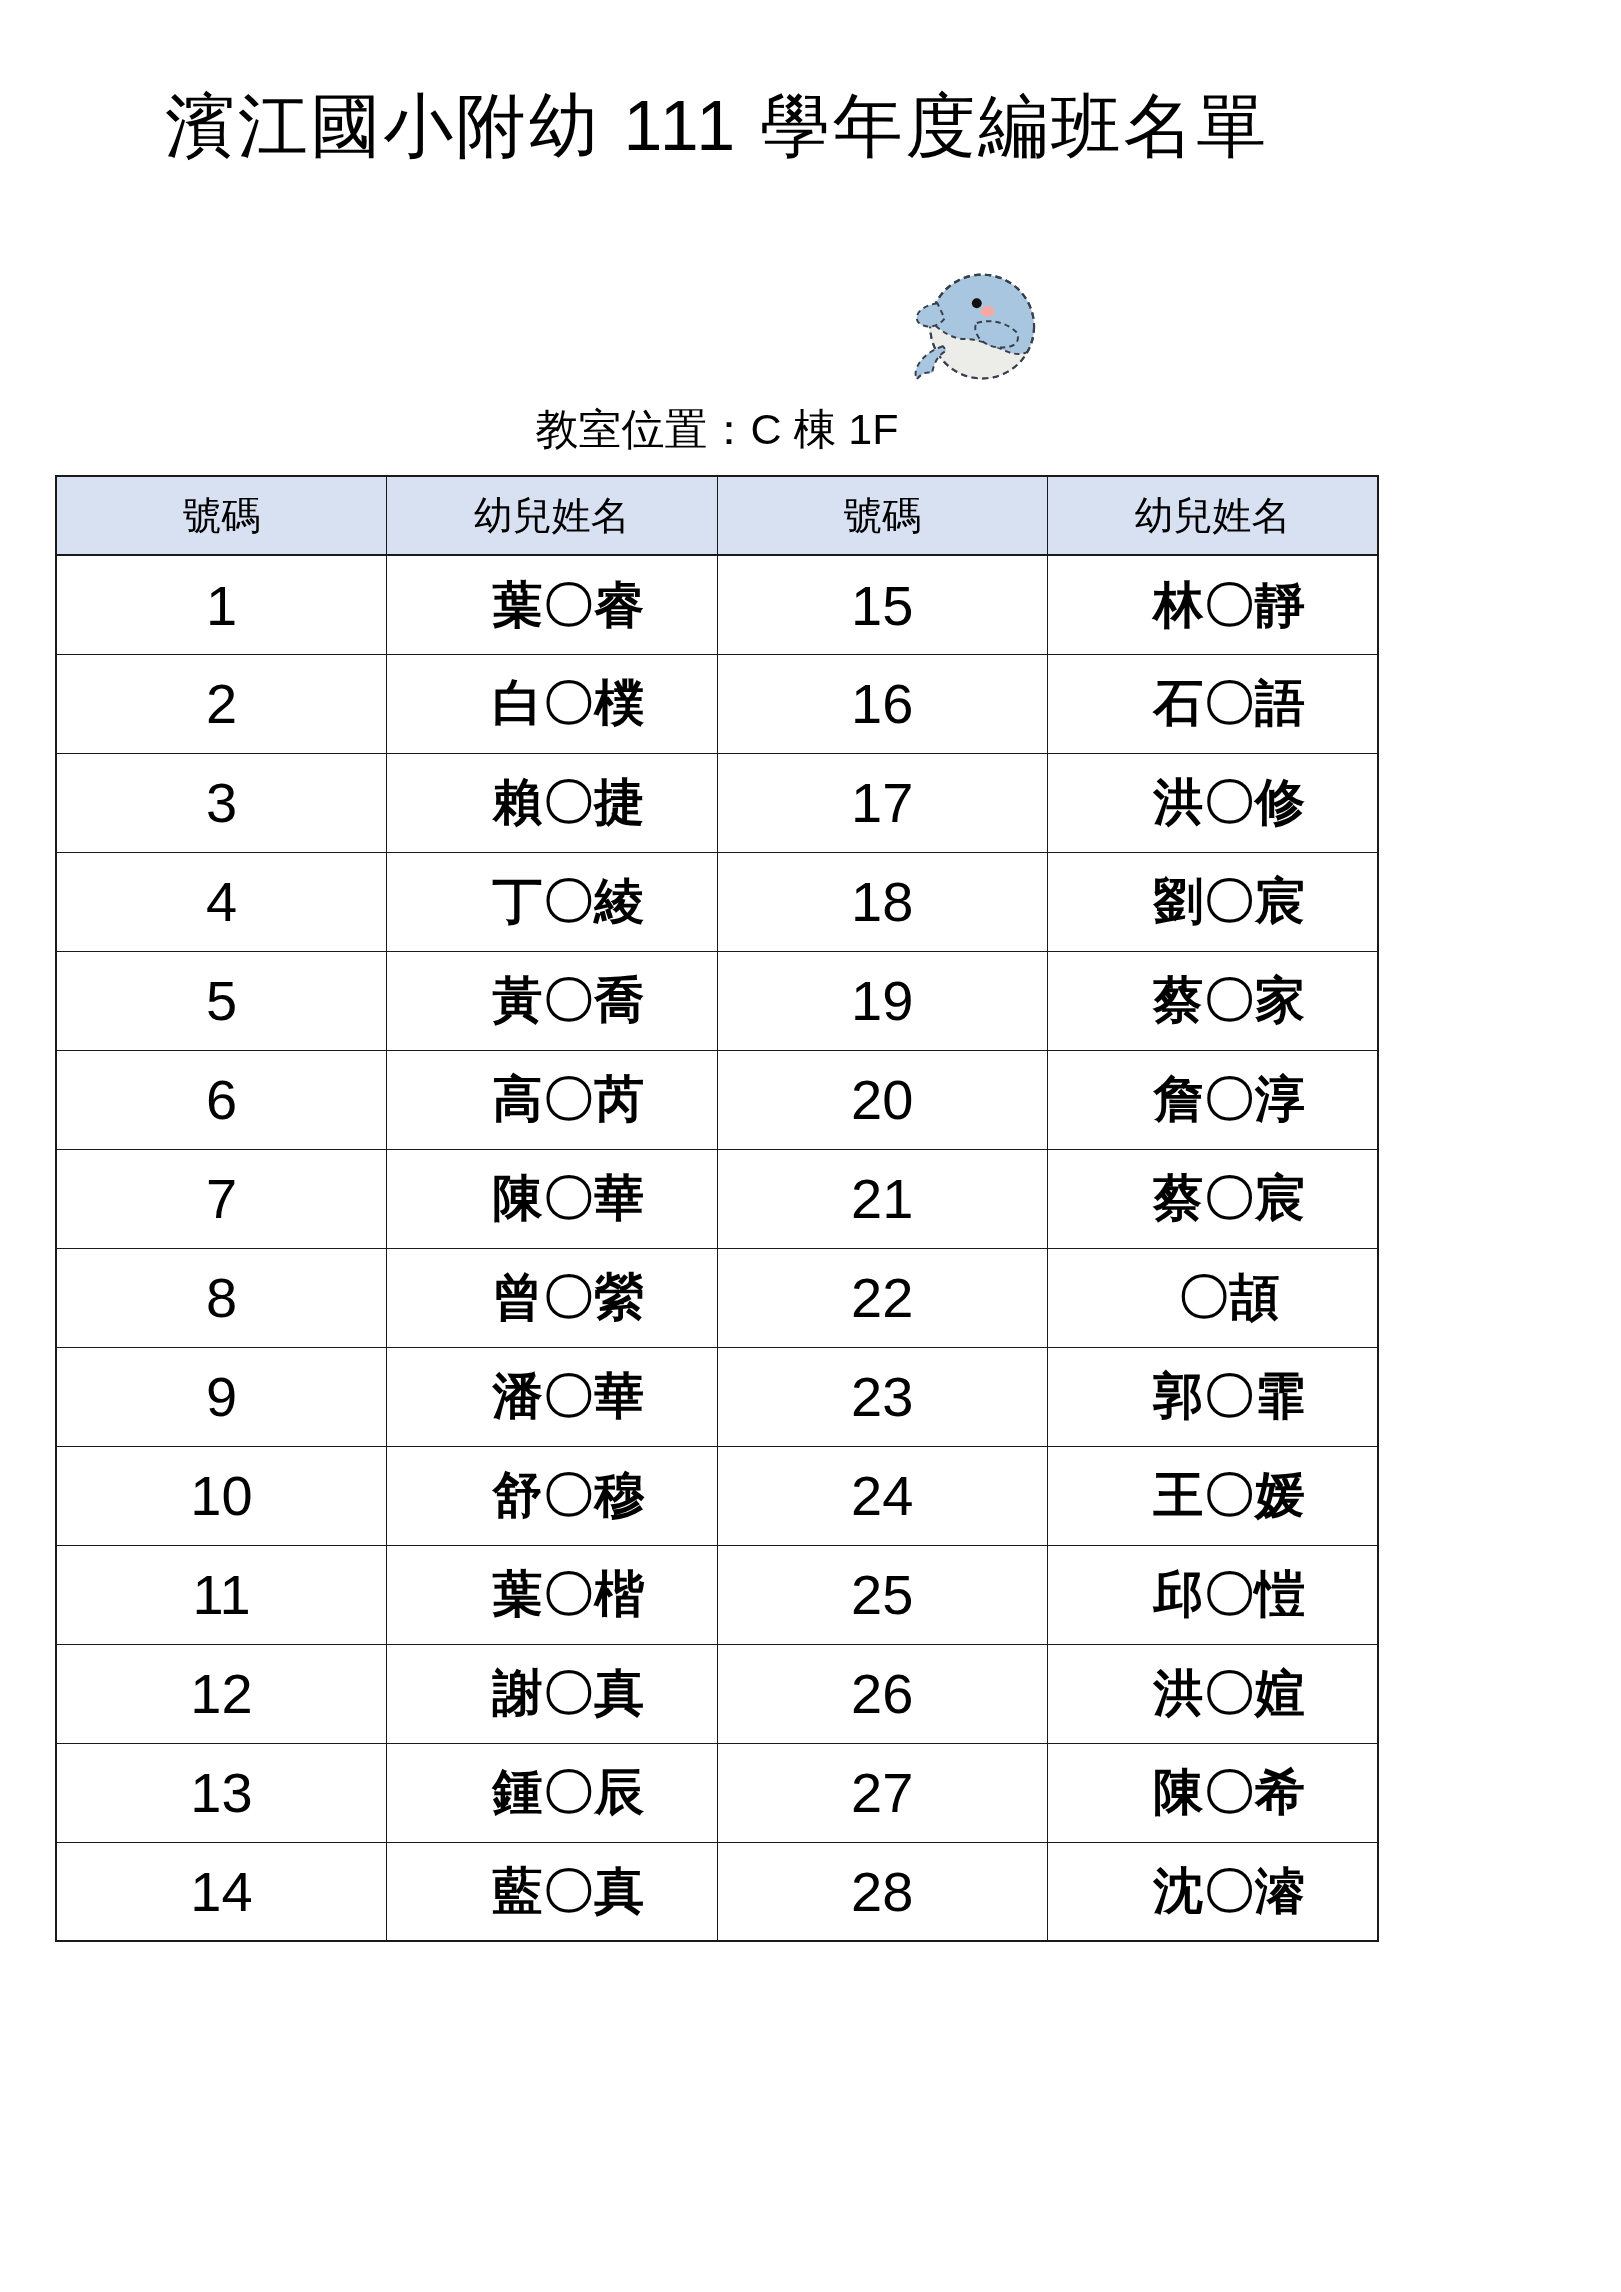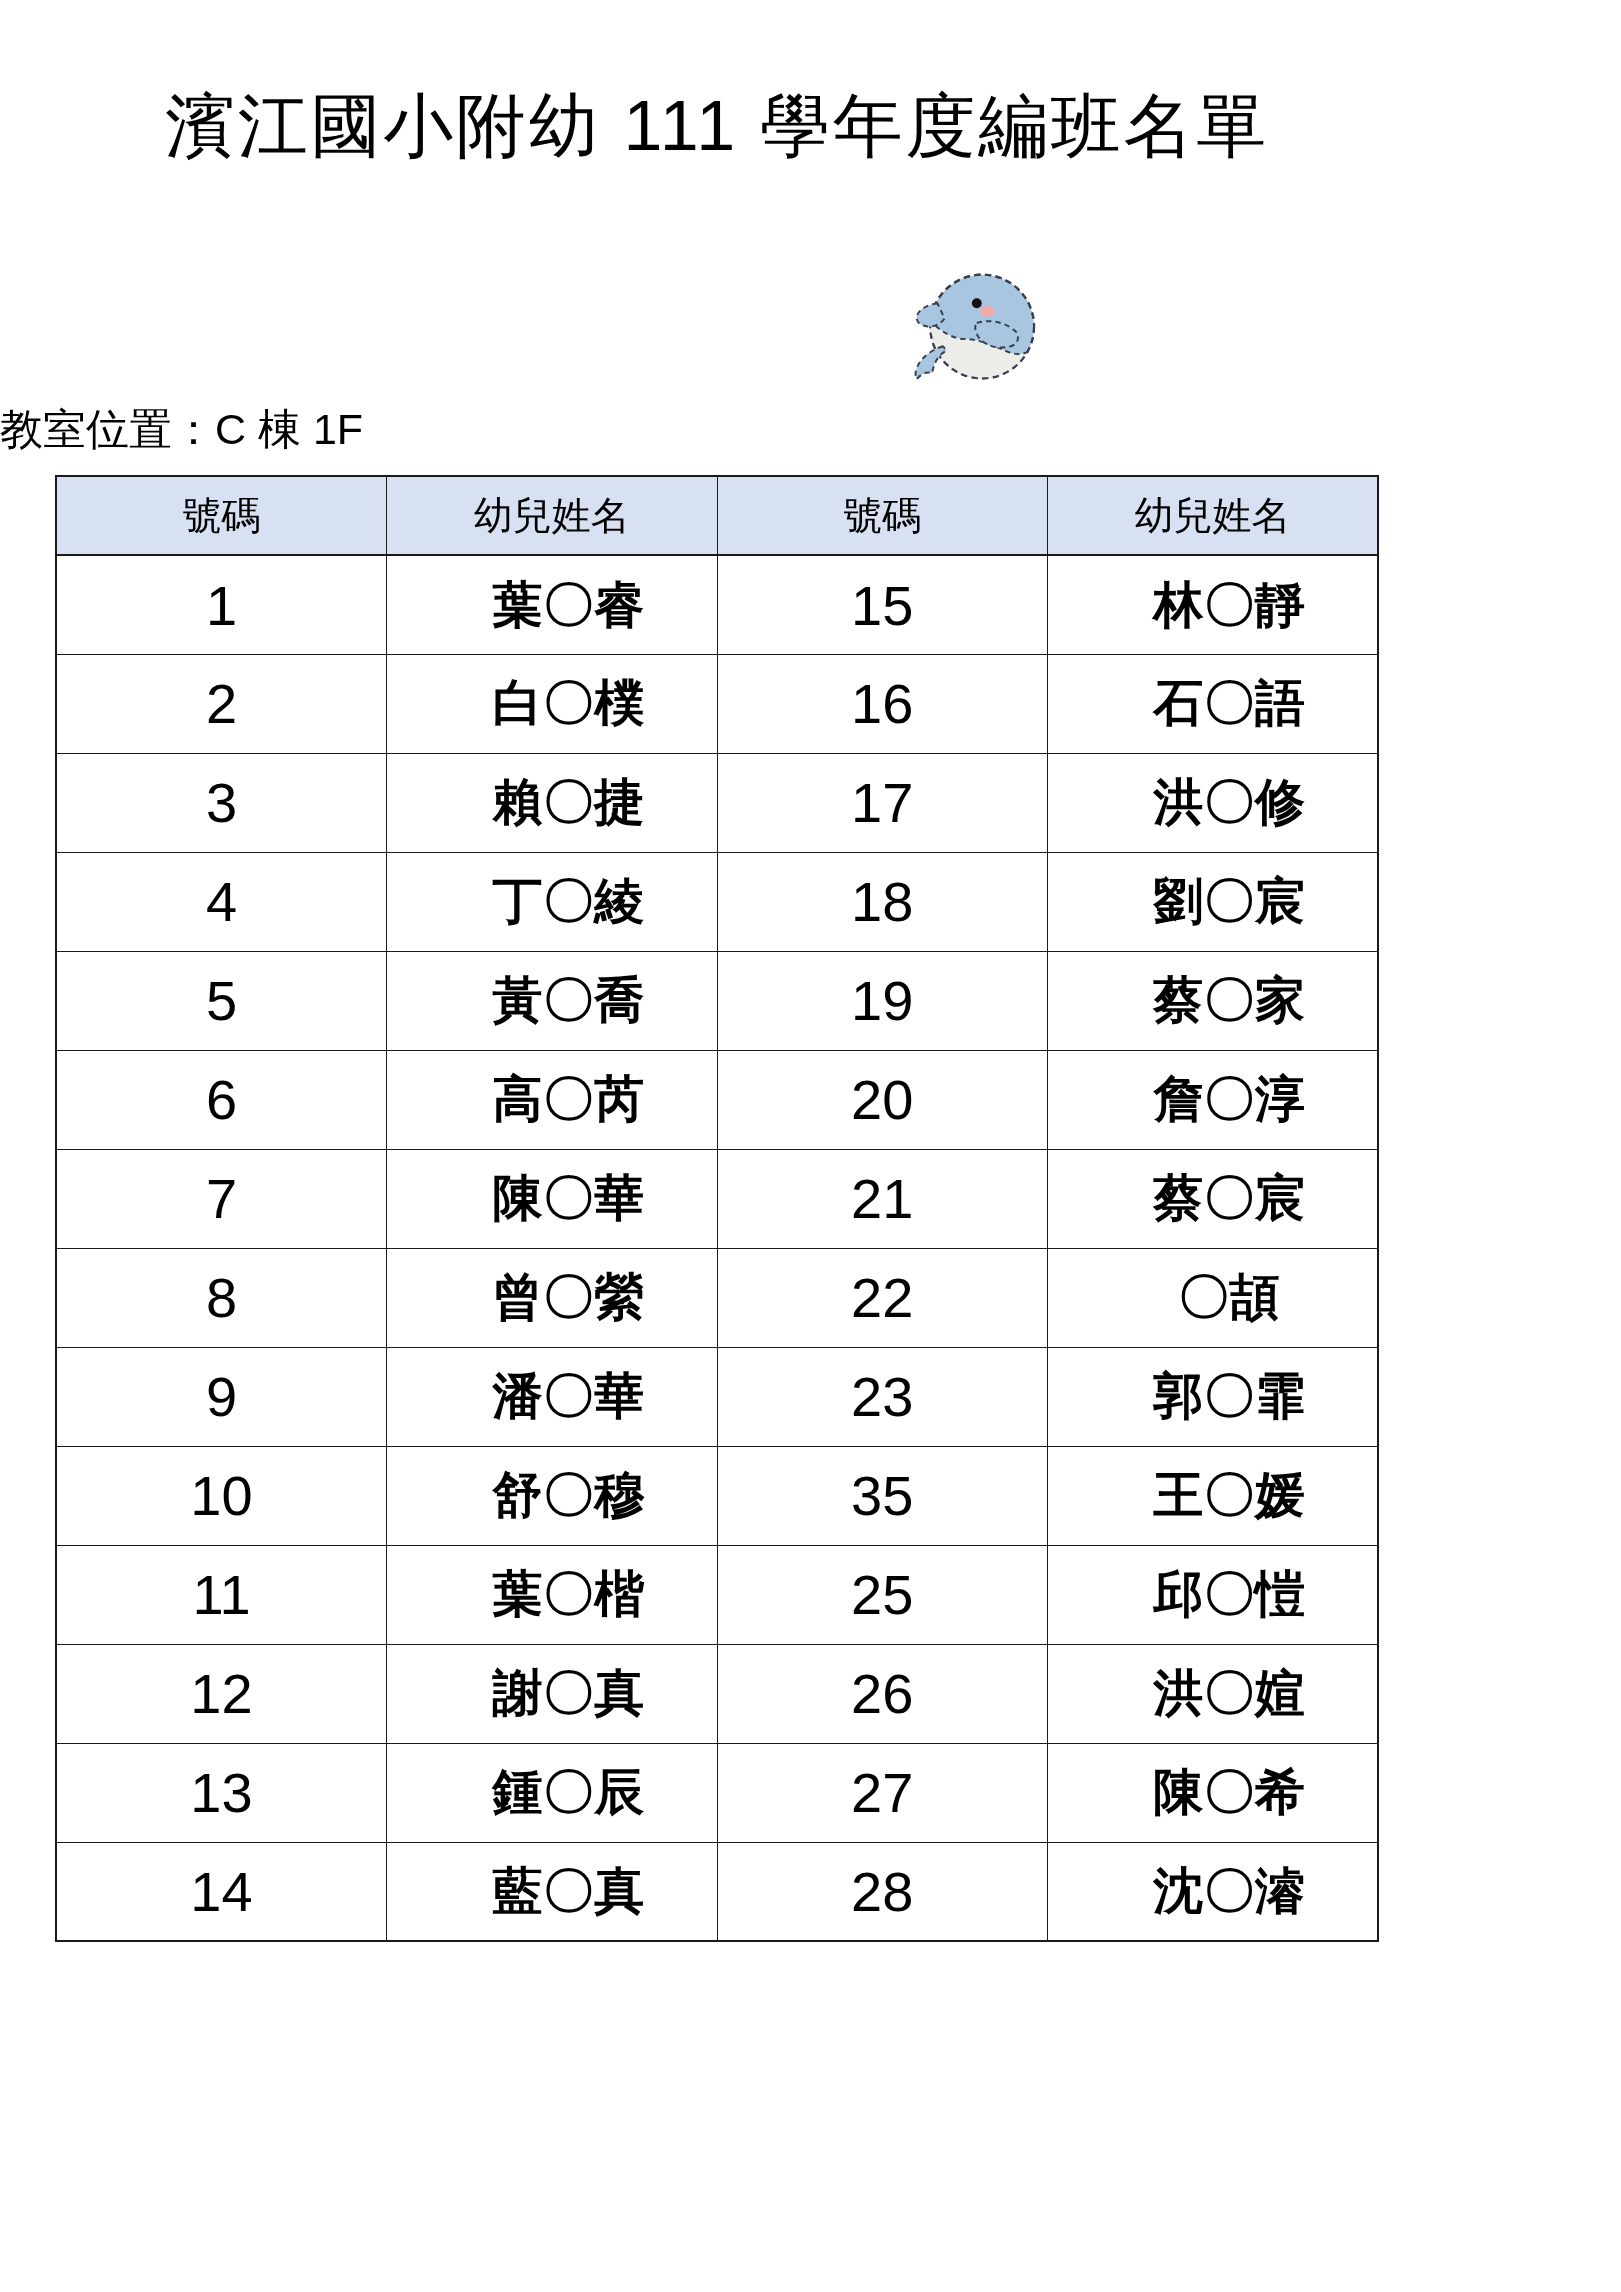--- a/index.html
+++ b/index.html
@@ -21,21 +21,21 @@
   .title{
     margin:0;text-align:center;font-size:70px;line-height:1;
     font-weight:500;letter-spacing:2.7px;
   }
   .class-line{position:relative;margin-top:70px;height:150px;text-align:center;}
   .class-name{
     display:inline-block;font-size:100px;line-height:150px;
     font-weight:900;letter-spacing:1.8px;
   }
   .dolphin{position:absolute;left:calc(50% + 190px);top:38px;}
-  .location{margin-top:23px;text-align:left;font-size:43px;line-height:1.2;}
+  .location{margin-top:23px;text-align:center;font-size:43px;line-height:1.2;}
   table.roster{
     border-collapse:collapse;table-layout:fixed;
     width:1324px;margin:19.7px auto 0;
     border:2.7px solid var(--table-border);
   }
   table.roster th{
     background:var(--header-bg);
     border:1.8px solid var(--table-border);
     border-bottom-width:2.7px;
     height:79px;font-size:39px;font-weight:400;
@@ -146,21 +146,21 @@
         </tr>
         <tr>
           <td class="no">9</td>
           <td class="name">潘〇華</td>
           <td class="no">23</td>
           <td class="name">郭〇霏</td>
         </tr>
         <tr>
           <td class="no">10</td>
           <td class="name">舒〇穆</td>
-          <td class="no">35</td>
+          <td class="no">24</td>
           <td class="name">王〇媛</td>
         </tr>
         <tr>
           <td class="no">11</td>
           <td class="name">葉〇楷</td>
           <td class="no">25</td>
           <td class="name">邱〇愷</td>
         </tr>
         <tr>
           <td class="no">12</td>

